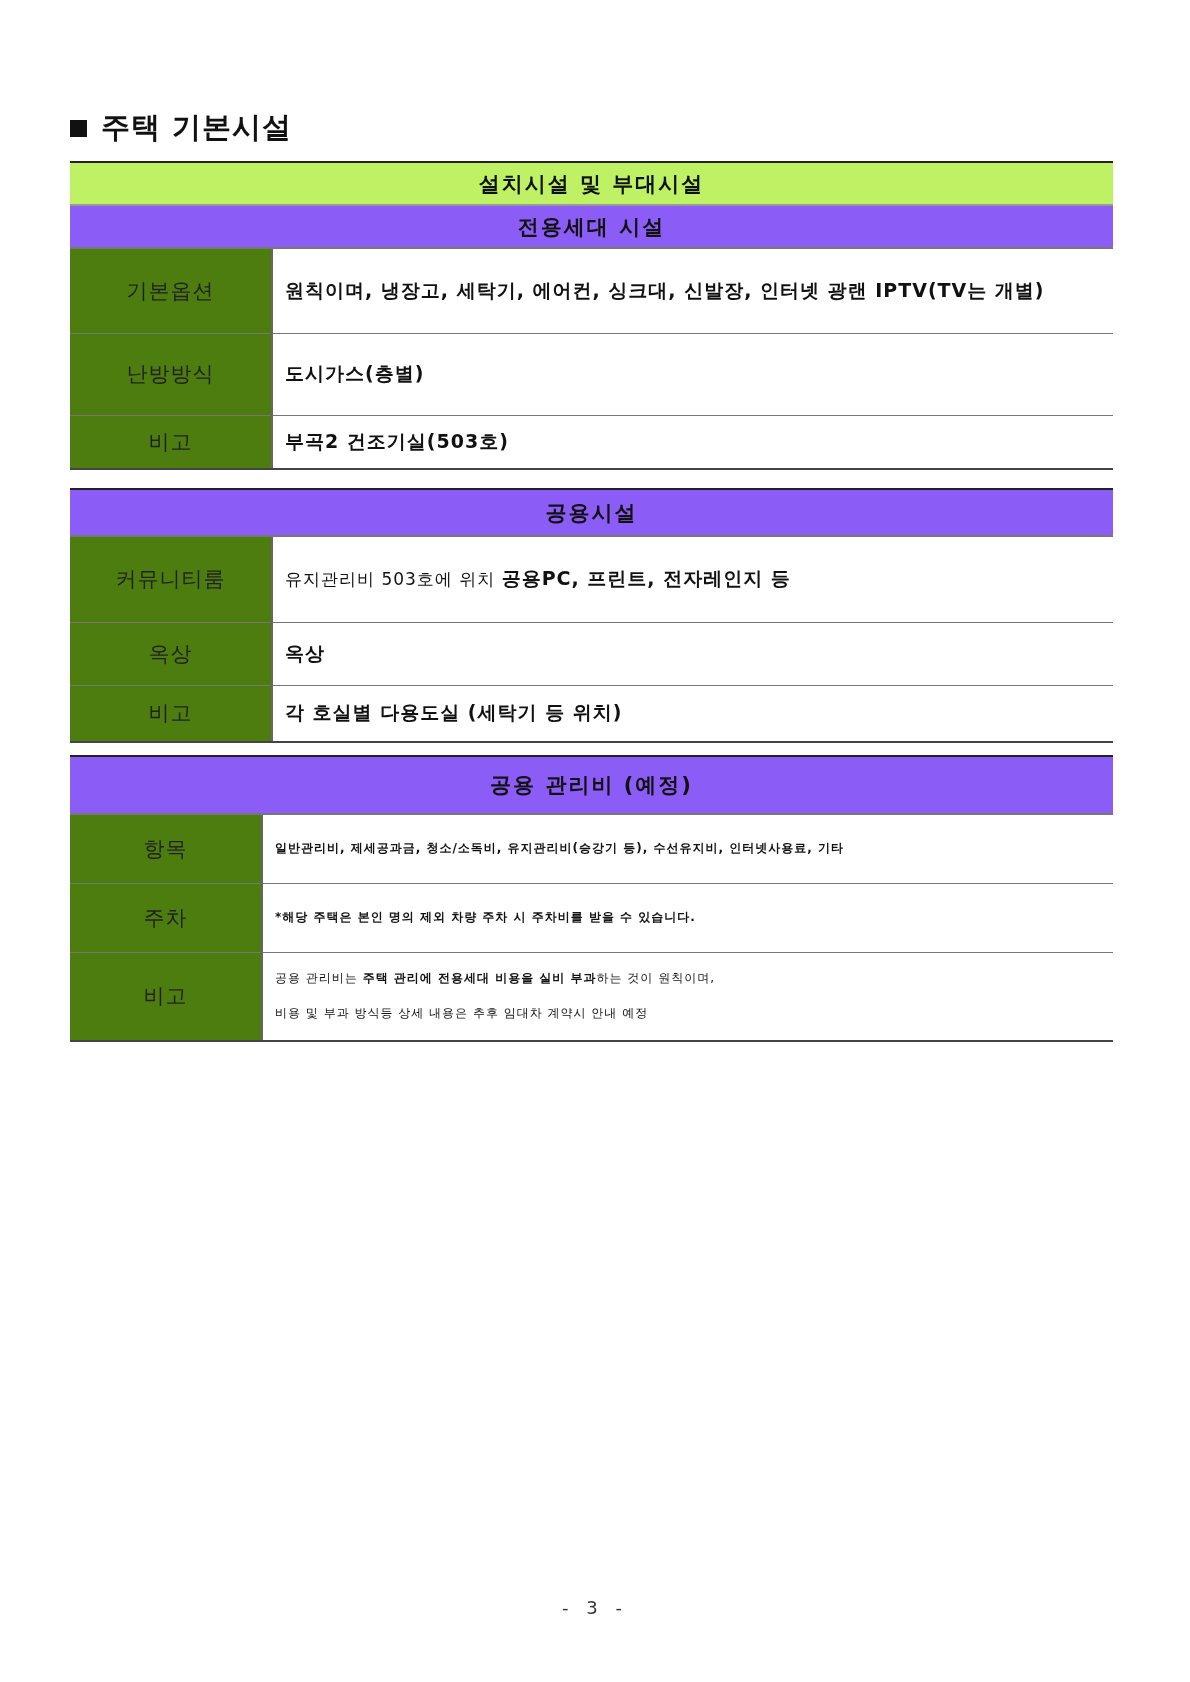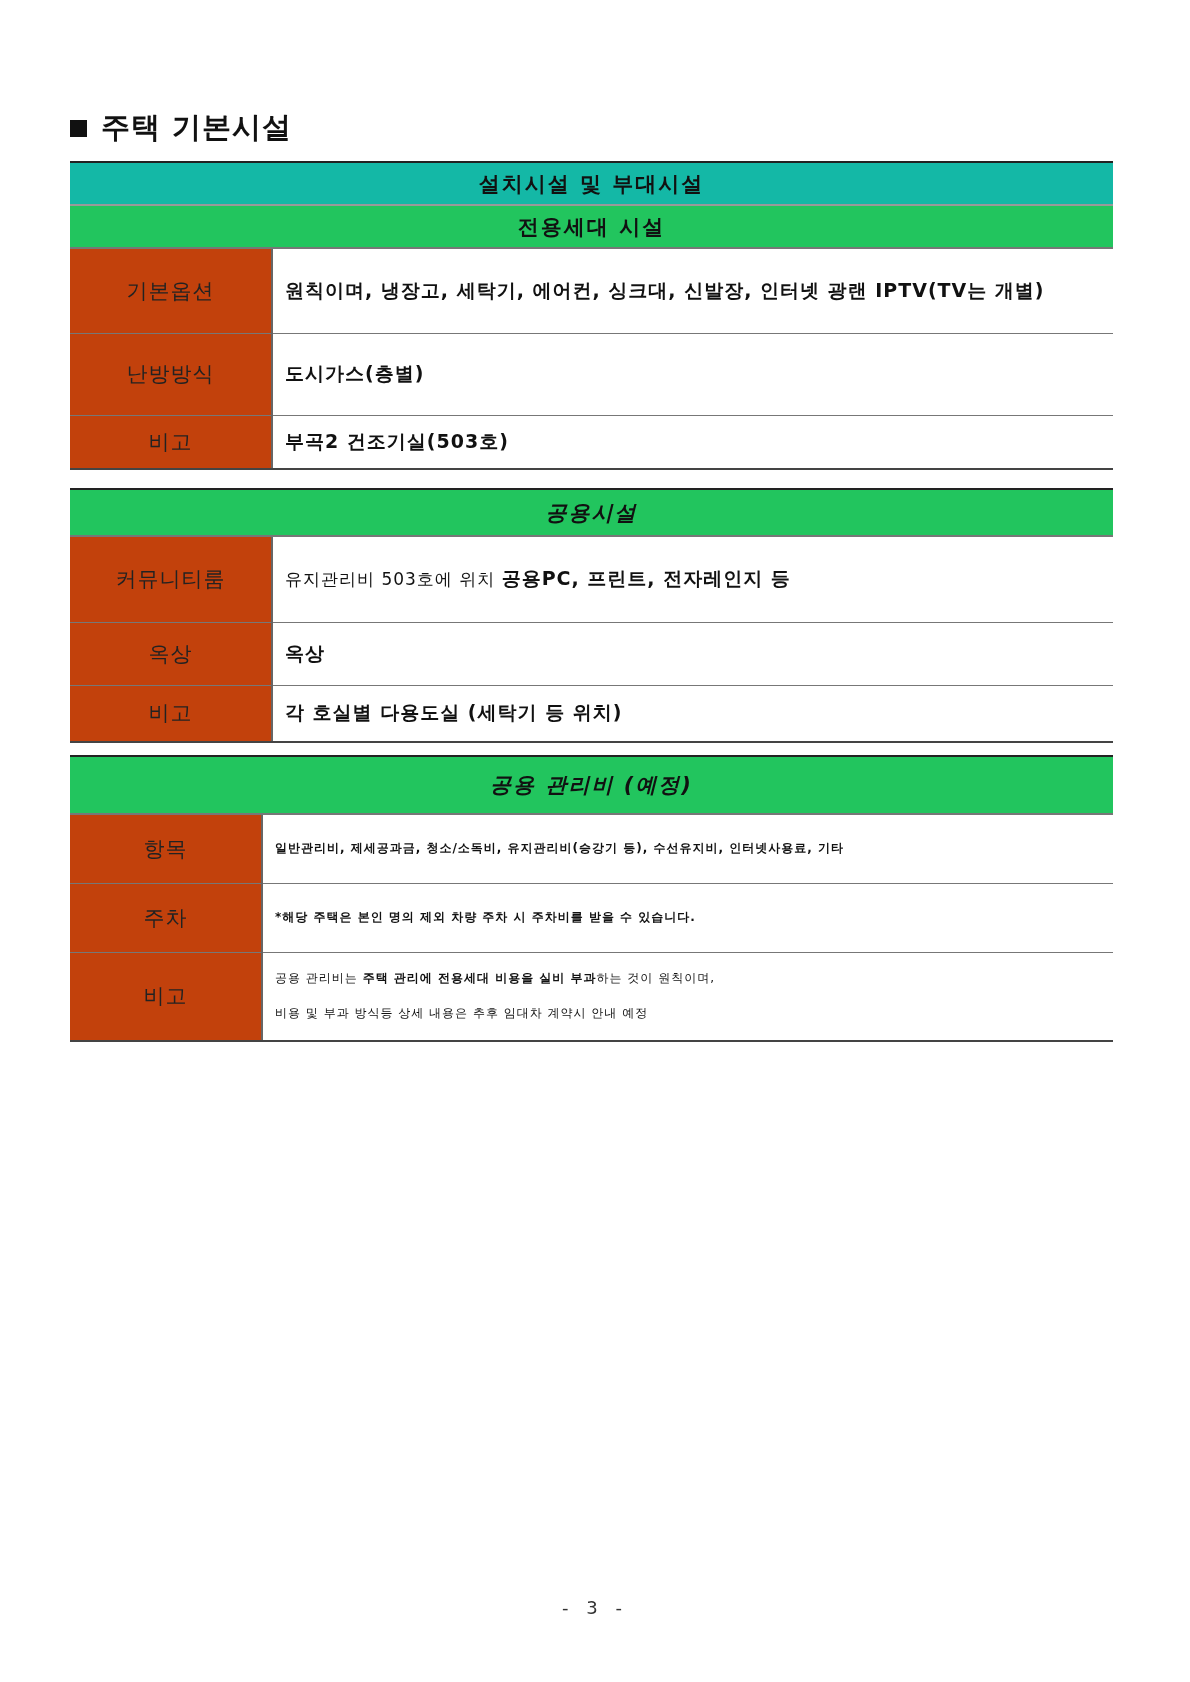--- a/index.html
+++ b/index.html
@@ -14,30 +14,30 @@
     }
     .section-title .sq {
       display: inline-block; width: 17px; height: 17px; background: #111; margin-right: 14px;
     }
     table.grid {
       position: absolute; left: 70px; width: 1043px;
       border-collapse: collapse; table-layout: fixed;
     }
     table.grid td { padding: 0; vertical-align: middle; }
     .hdr-gray td {
-      background: #14b8a6; border-top: 2px solid #222; border-bottom: 2px solid #999;
+      background: #bef264; border-top: 2px solid #222; border-bottom: 2px solid #999;
       text-align: center; font-weight: bold; font-size: 21px; letter-spacing: 2px;
     }
     .hdr-peach td {
-      background: #22c55e; text-align: center; font-weight: bold; font-size: 21px; letter-spacing: 2px;
+      background: #8b5cf6; text-align: center; font-weight: bold; font-size: 21px; letter-spacing: 2px;
     }
-    .hdr-peach.top td { border-top: 2px solid #222; border-bottom: 2px solid #777; font-style: italic; }
+    .hdr-peach.top td { border-top: 2px solid #222; border-bottom: 2px solid #777; }
     .hdr-peach.mid td { border-bottom: 2px solid #777; }
     td.label {
-      background: #c2410c; text-align: center; font-size: 21px; color: #222;
+      background: #4d7c0f; text-align: center; font-size: 21px; color: #222;
       border-right: 2px solid #666; letter-spacing: 1px;
     }
     td.value {
       padding-left: 12px !important; font-size: 19px; font-weight: bold; letter-spacing: 1px;
     }
     td.value.sm { font-size: 12px; }
     tr.row td { border-bottom: 1px solid #777; }
     tr.row.last td { border-bottom: 2px solid #444; }
     .normal { font-weight: normal; }
     .page-num {

